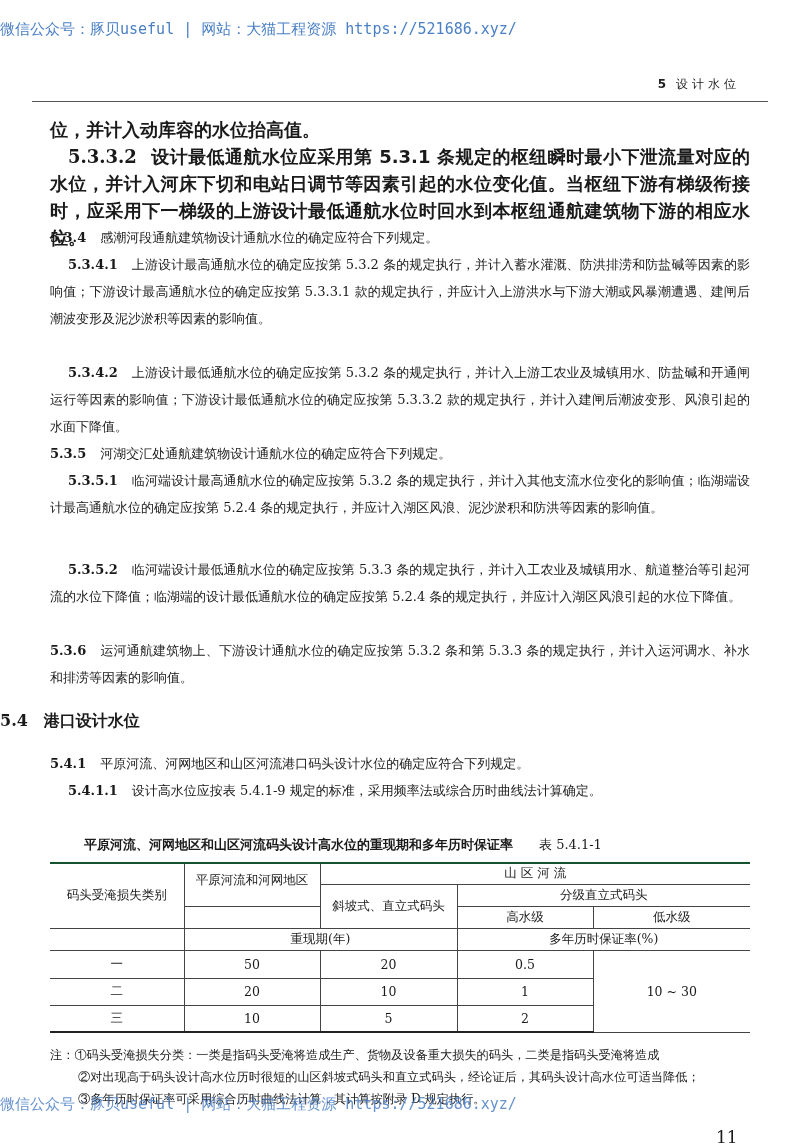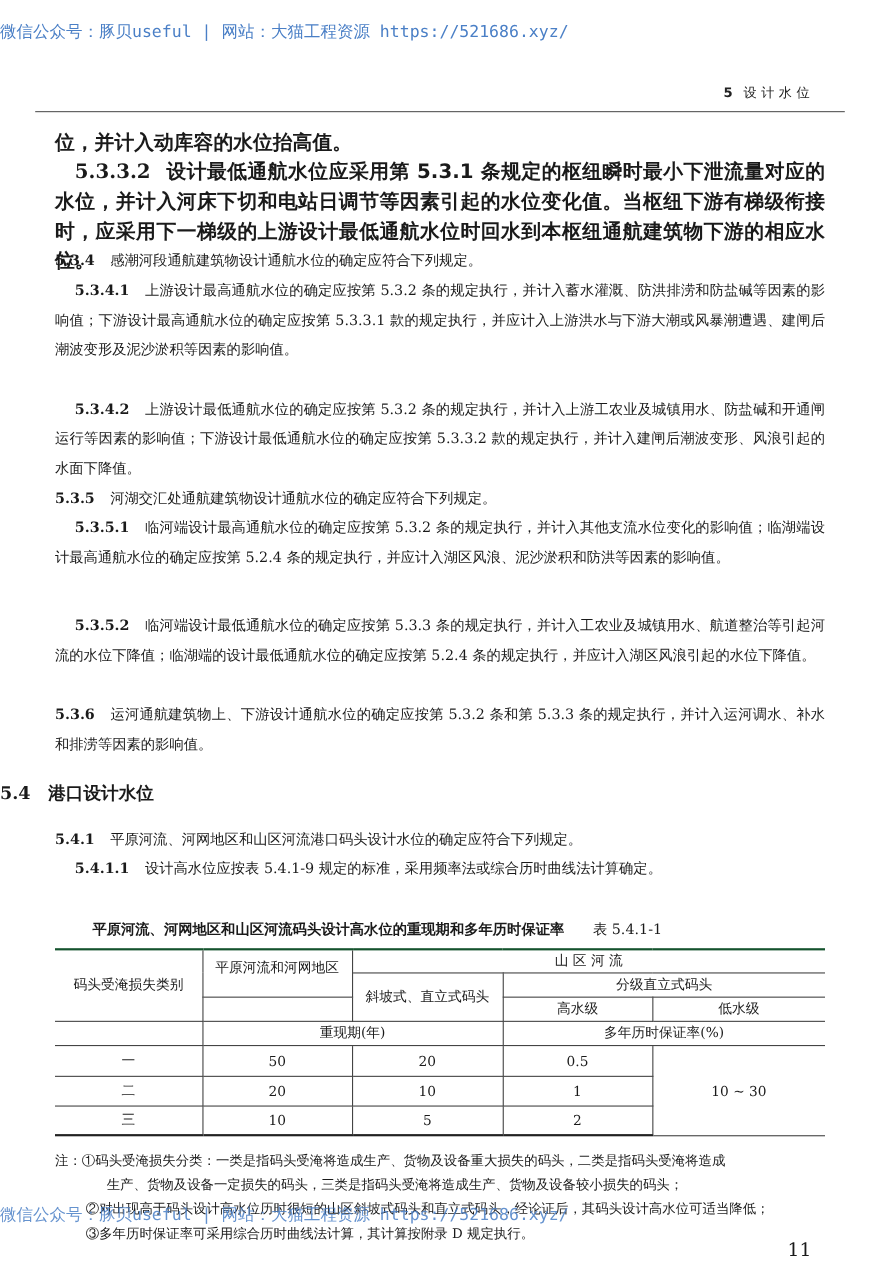--- a/index.html
+++ b/index.html
@@ -143,20 +143,19 @@
     <td class="first">三</td>
     <td>10</td>
     <td>5</td>
     <td>2</td>
   </tr>
 </tbody>
   </table>
 
 <div class="abs notes">
   <div>注：①码头受淹损失分类：一类是指码头受淹将造成生产、货物及设备重大损失的码头，二类是指码头受淹将造成</div>
-  <div class="l2">生产、货物及设备一定损失的码头，三类是指码头受淹将造成生产、货物及设备较小损失的码头；</div>
   <div class="l3">②对出现高于码头设计高水位历时很短的山区斜坡式码头和直立式码头，经论证后，其码头设计高水位可适当降低；</div>
   <div class="l3">③多年历时保证率可采用综合历时曲线法计算，其计算按附录 D 规定执行。</div>
 </div>
 
 <div class="abs watermark wm-bottom">微信公众号：豚贝useful | 网站：大猫工程资源 https://521686.xyz/</div>
 
 <div class="abs page-no">11</div>
 
 </body></html>

